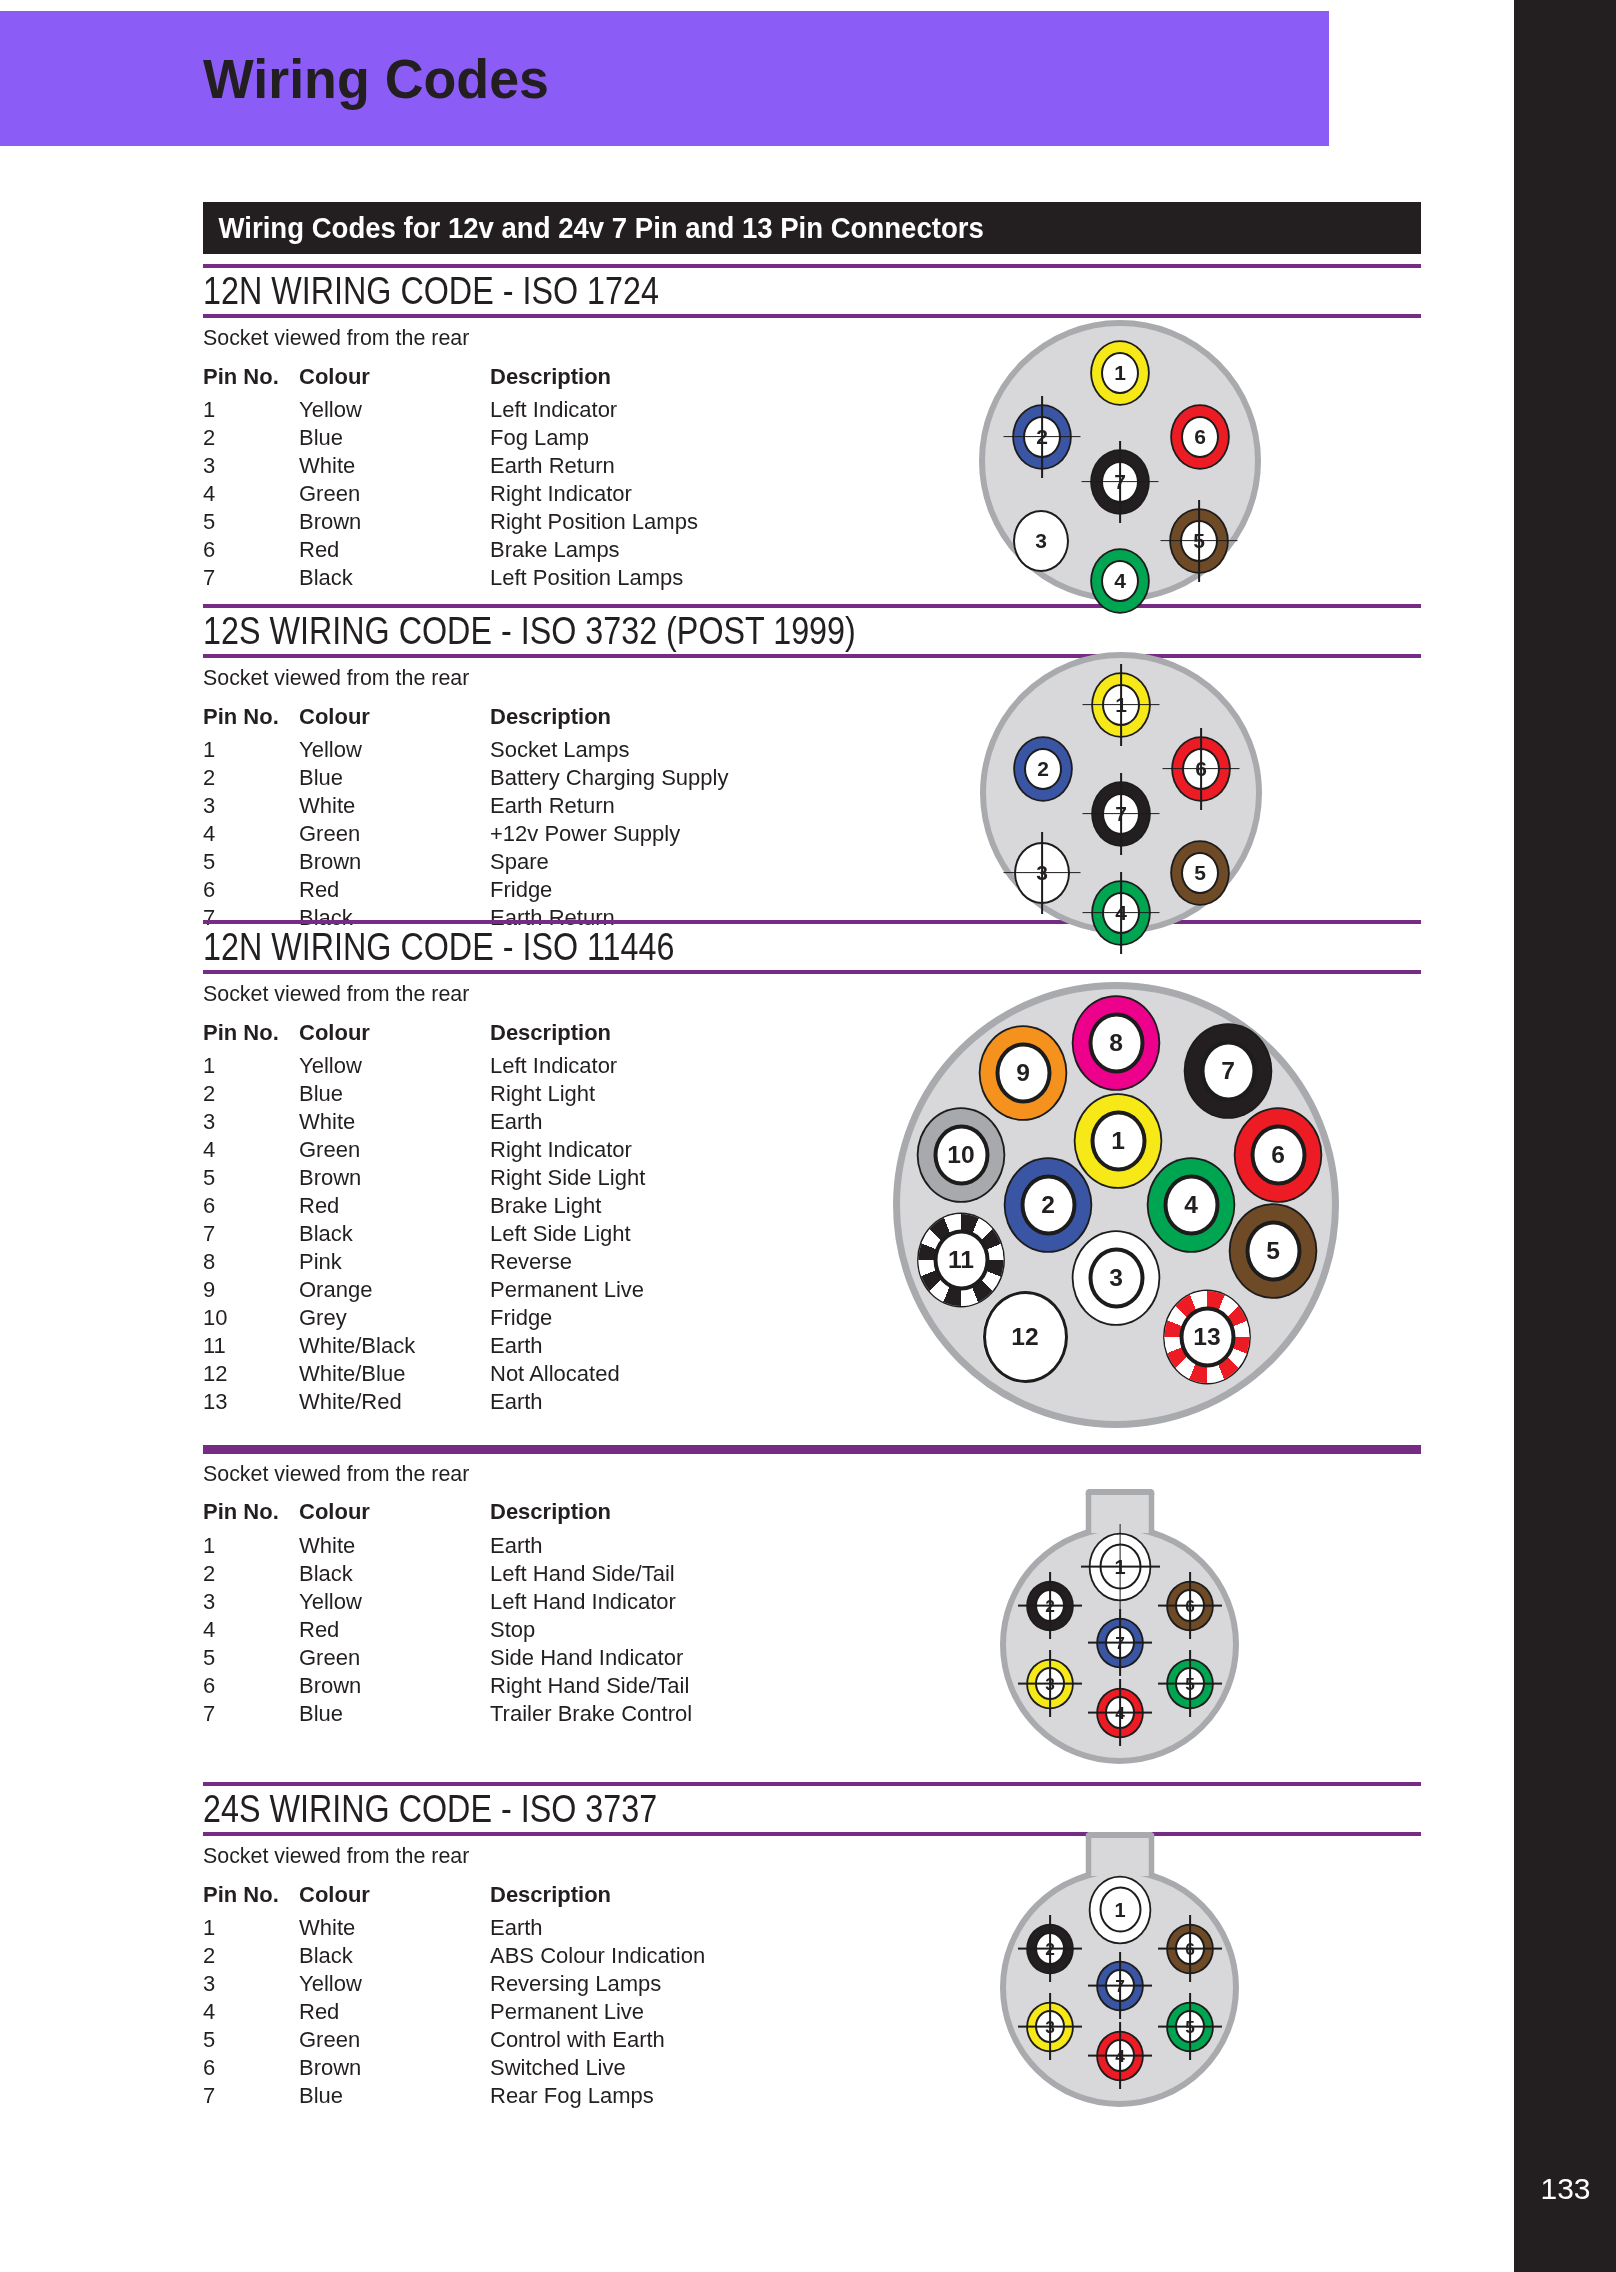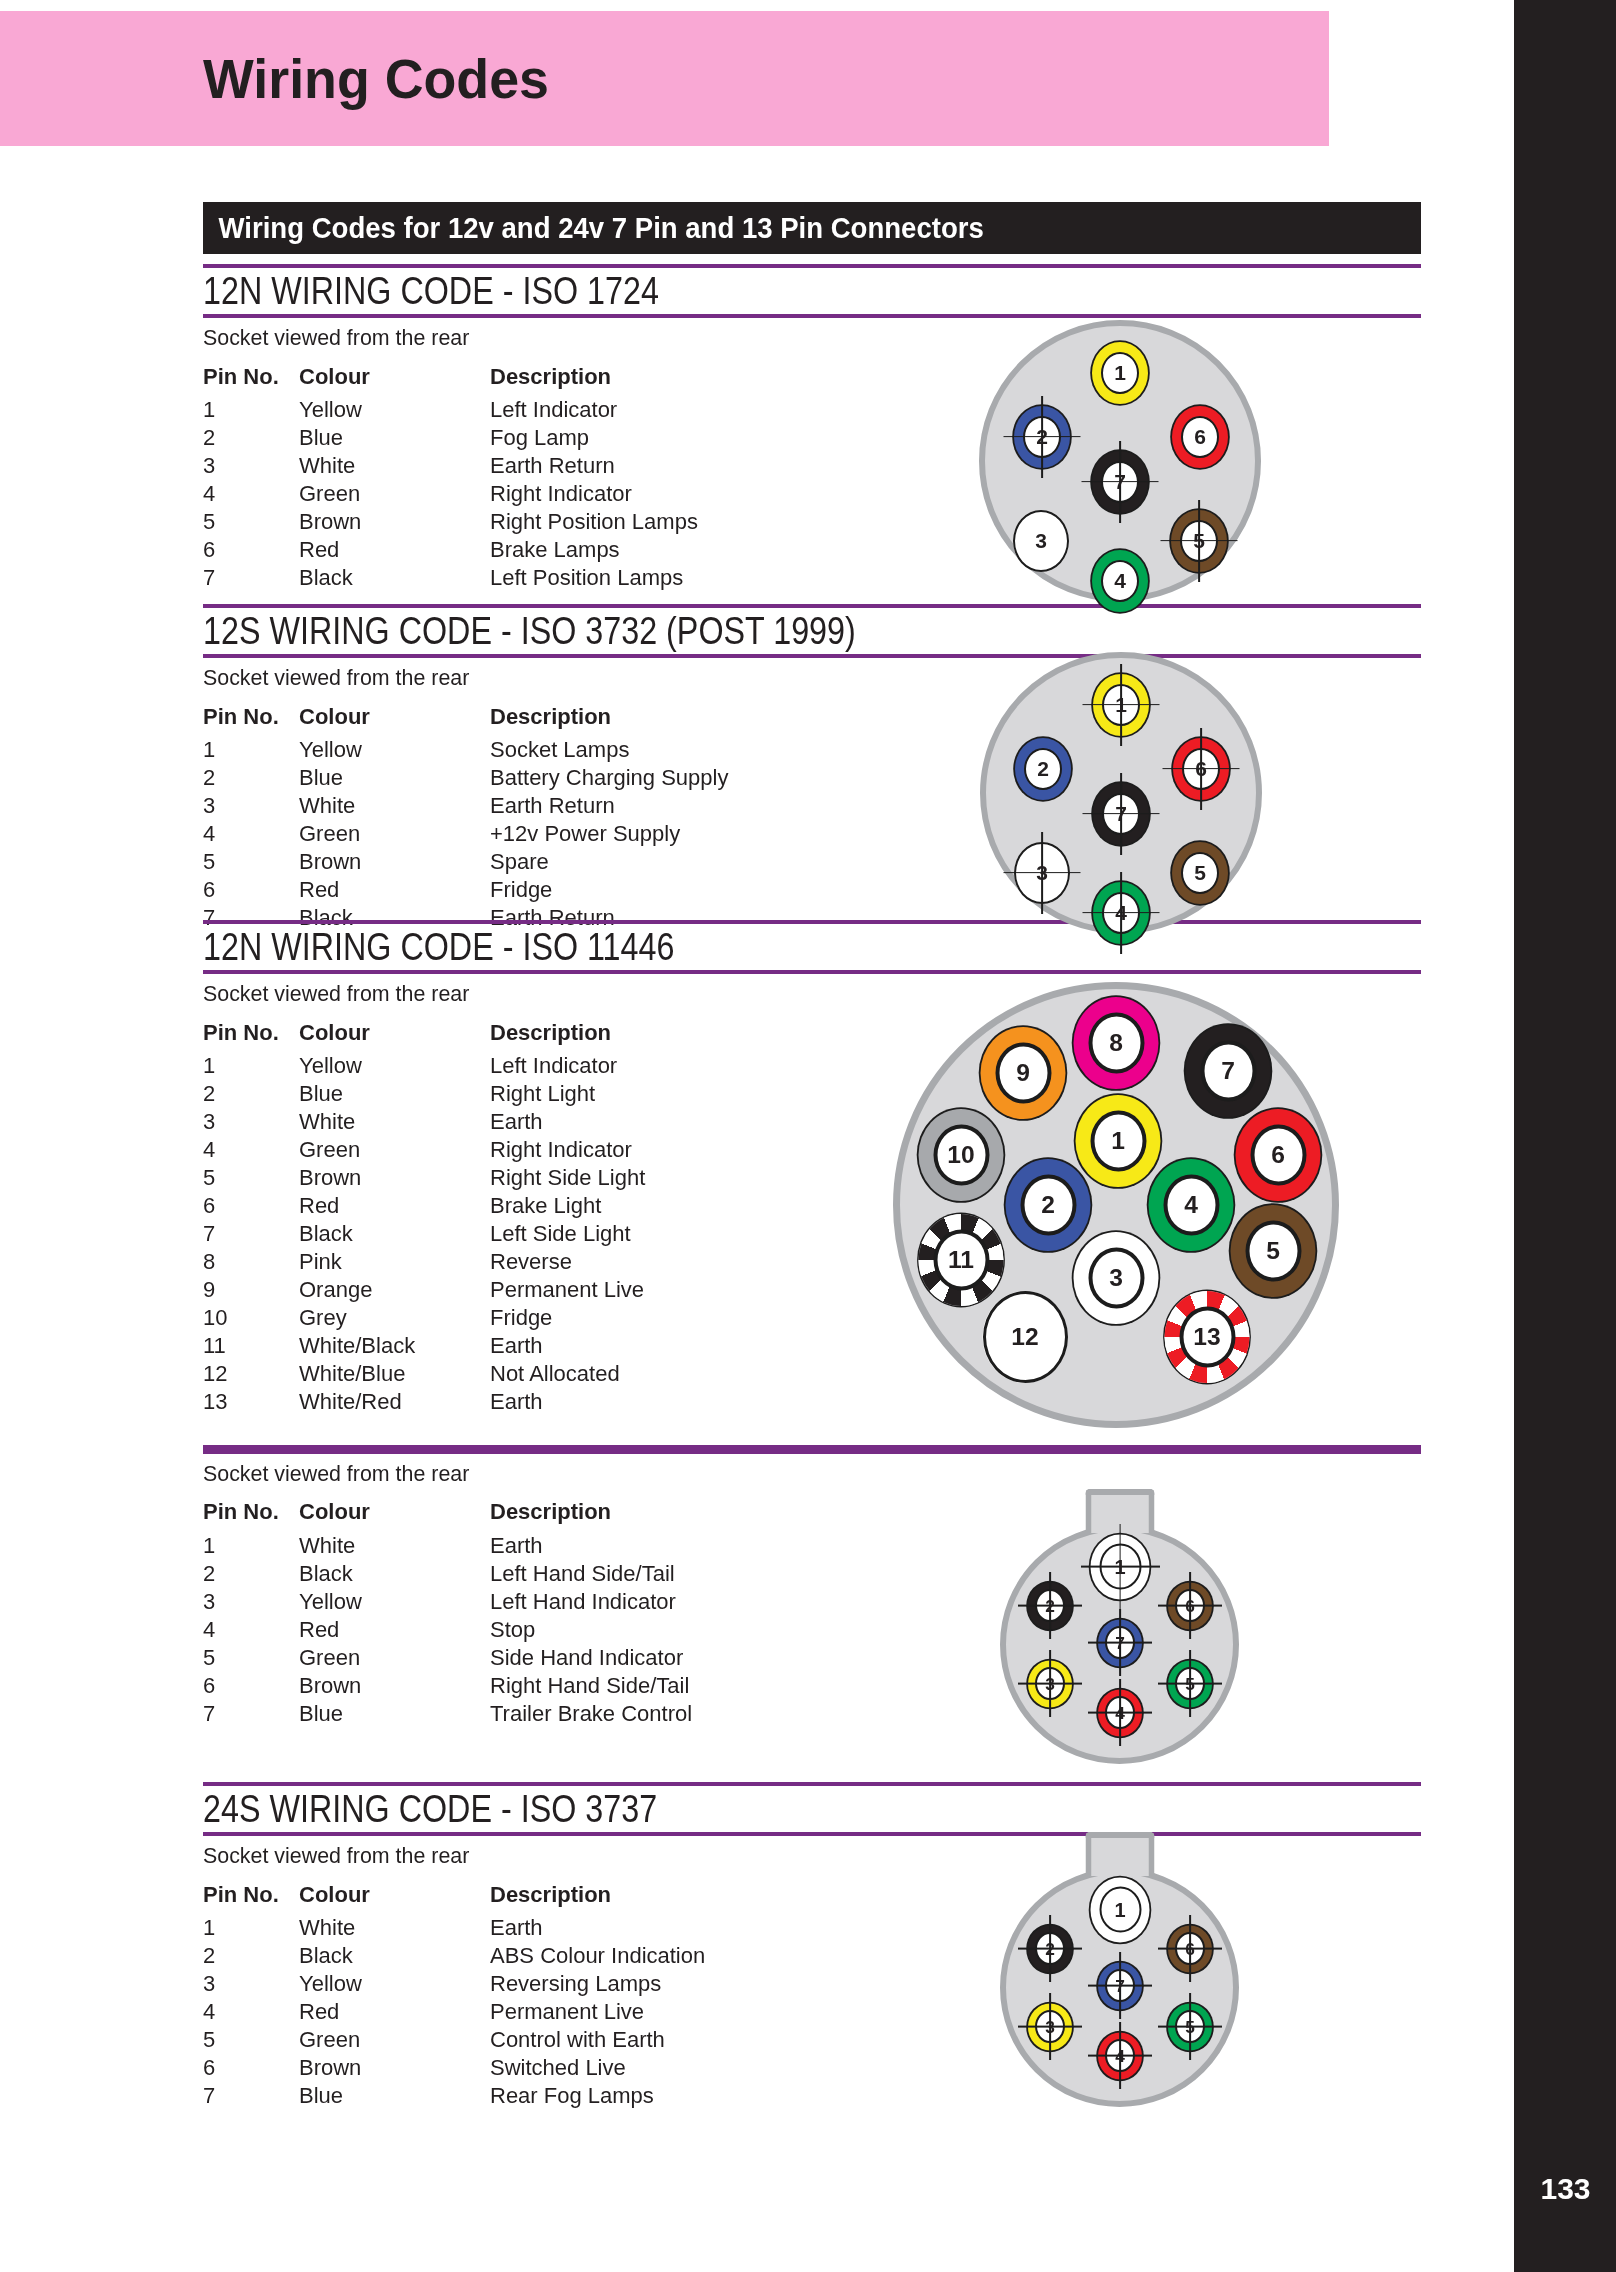--- a/index.html
+++ b/index.html
@@ -1,28 +1,28 @@
 <!DOCTYPE html>
 <html style="font-size:7.3px"><head>
 <meta charset="utf-8">
 <style>
   html,body{margin:0;padding:0;background:#ffffff;}
   .page{position:relative;width:1617px;height:2273px;background:#ffffff;overflow:hidden;
         font-family:"Liberation Sans",sans-serif;color:#231f20;}
 
   
-  .grey-banner{position:absolute;left:0;top:11.4px;width:1329px;height:135px;background:#f9a8d4;
+  .grey-banner{position:absolute;left:0;top:11.4px;width:1329px;height:135px;background:#8b5cf6;
                display:flex;align-items:center;}
   .page-title{font-size:56px;font-weight:700;margin-left:203px;white-space:nowrap;
               transform:scaleX(.96);transform-origin:left center;}
 
   
   .sidebar{position:absolute;top:0;right:0;width:103px;height:100%;background:#231f20;}
   .page-number{position:absolute;top:2172px;left:0;width:100%;text-align:center;
-               color:#ffffff;font-weight:700;font-size:30px;}
+               color:#ffffff;font-weight:400;font-size:30px;}
 
   
   .content{position:absolute;left:203px;top:202px;width:1218px;}
   .black-bar{height:52px;background:#231f20;display:flex;align-items:center;margin-bottom:9.6px;}
   .black-bar .bar-label{color:#ffffff;font-size:29px;font-weight:700;padding-left:16.4px;
                white-space:nowrap;transform:scaleX(.95);transform-origin:left center;}
 
   
   section{position:relative;display:block;}
   .sec-0{height:340px;} .sec-1{height:316px;} .sec-2{height:525px;}

